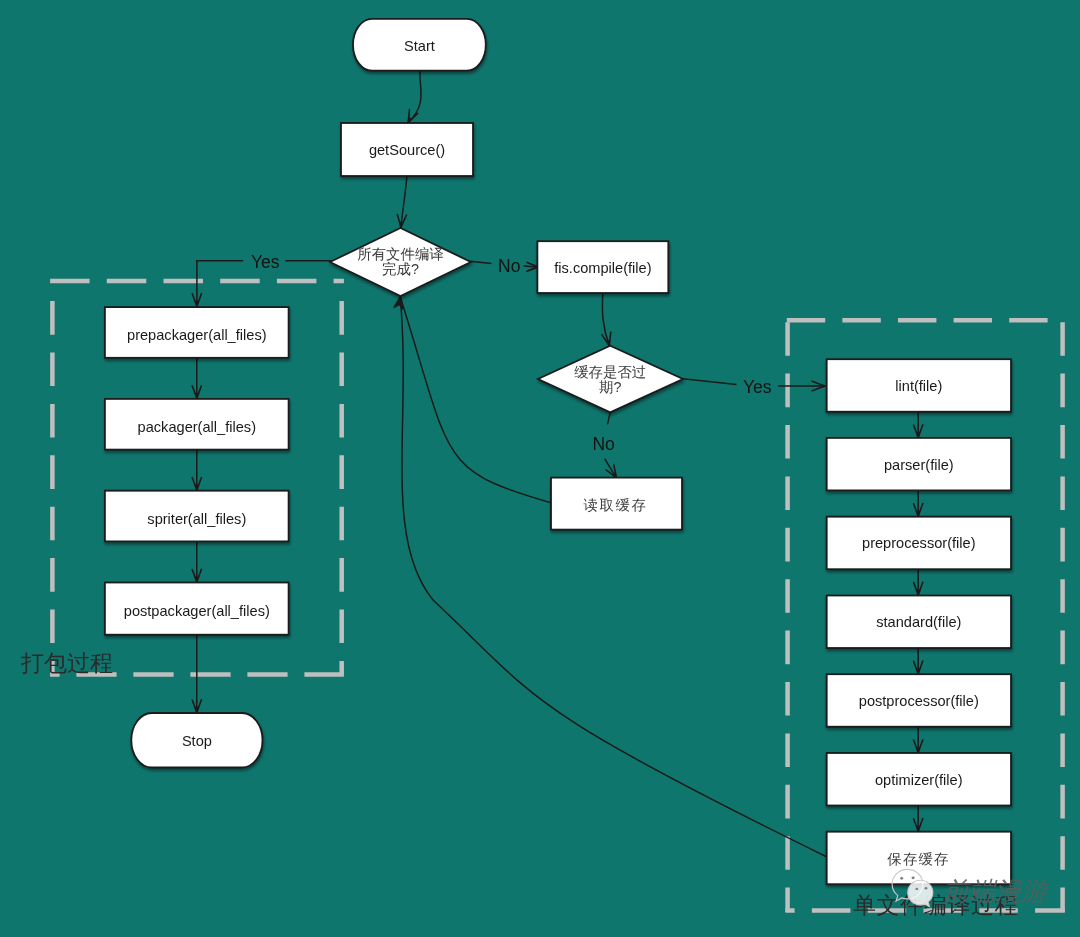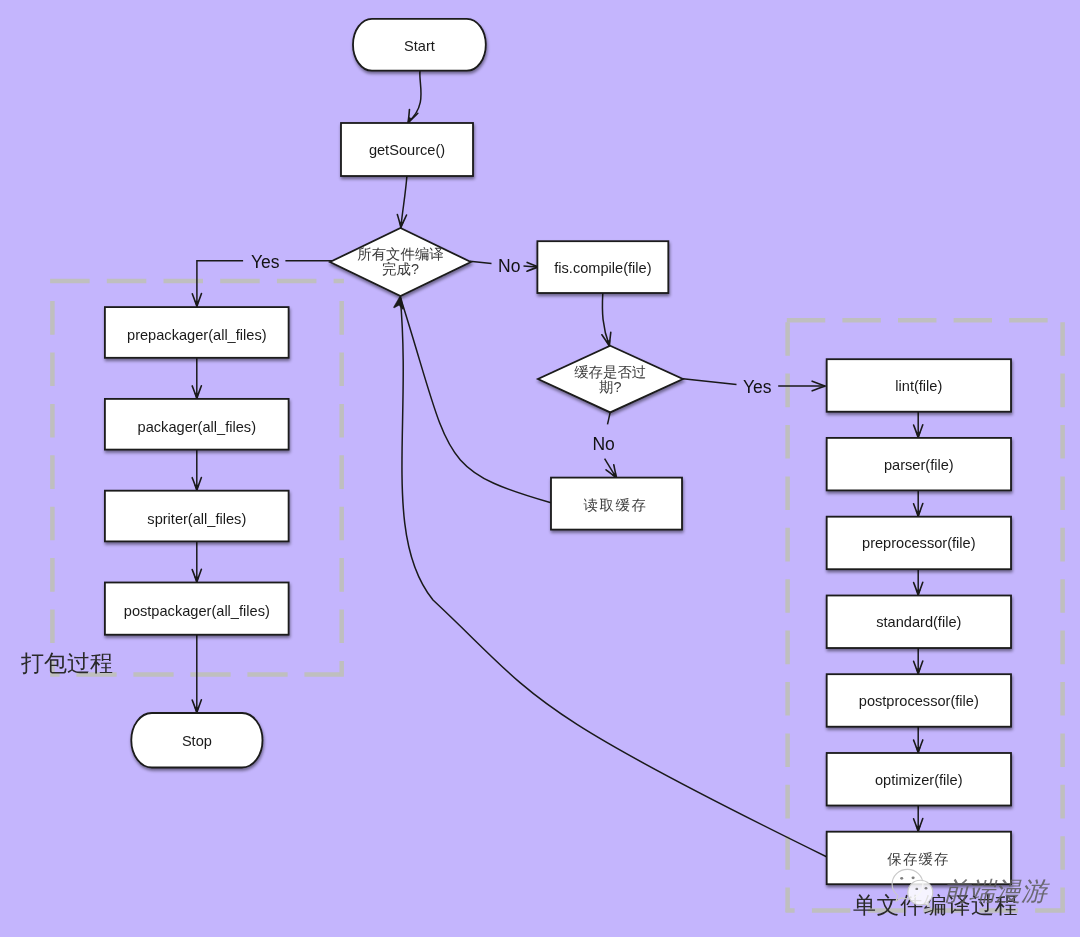--- a/index.html
+++ b/index.html
@@ -1,20 +1,20 @@
 <!DOCTYPE html>
 <html><head>
 <meta charset="utf-8">
 <title>flowchart</title>
 <style>
   html,body{margin:0;padding:0;background:#ffffff;-webkit-font-smoothing:antialiased;}
   *{-webkit-font-smoothing:antialiased;}
   body{width:1080px;height:937px;overflow:hidden;
        font-family:"Liberation Sans","DejaVu Sans",sans-serif;}
-  #stage{position:relative;width:1080px;height:937px;background:#c4b5fd;}
+  #stage{position:relative;width:1080px;height:937px;background:#0f766e;}
   #chart{position:absolute;left:0;top:0;}
   .shape{fill:#ffffff;stroke:#1a1a1a;stroke-width:1.8;}
   .edge{fill:none;stroke:#1a1a1a;stroke-width:1.5;stroke-linecap:butt;}
   .barb{fill:none;stroke:#1a1a1a;stroke-width:1.7;stroke-linecap:round;stroke-linejoin:round;}
   .group{fill:none;stroke:#bfbfbf;stroke-width:4.5;stroke-linecap:butt;}
   .lbl{font-family:"Liberation Sans","DejaVu Sans",sans-serif;font-size:14.6px;
        fill:#1a1a1a;text-anchor:middle;}
   .cjk{font-size:14.4px;fill:#3a3a3a;}
   .elbl{font-size:17.5px;fill:#121212;}
   .glbl{font-size:23px;fill:#2a2a2a;text-anchor:start;}

